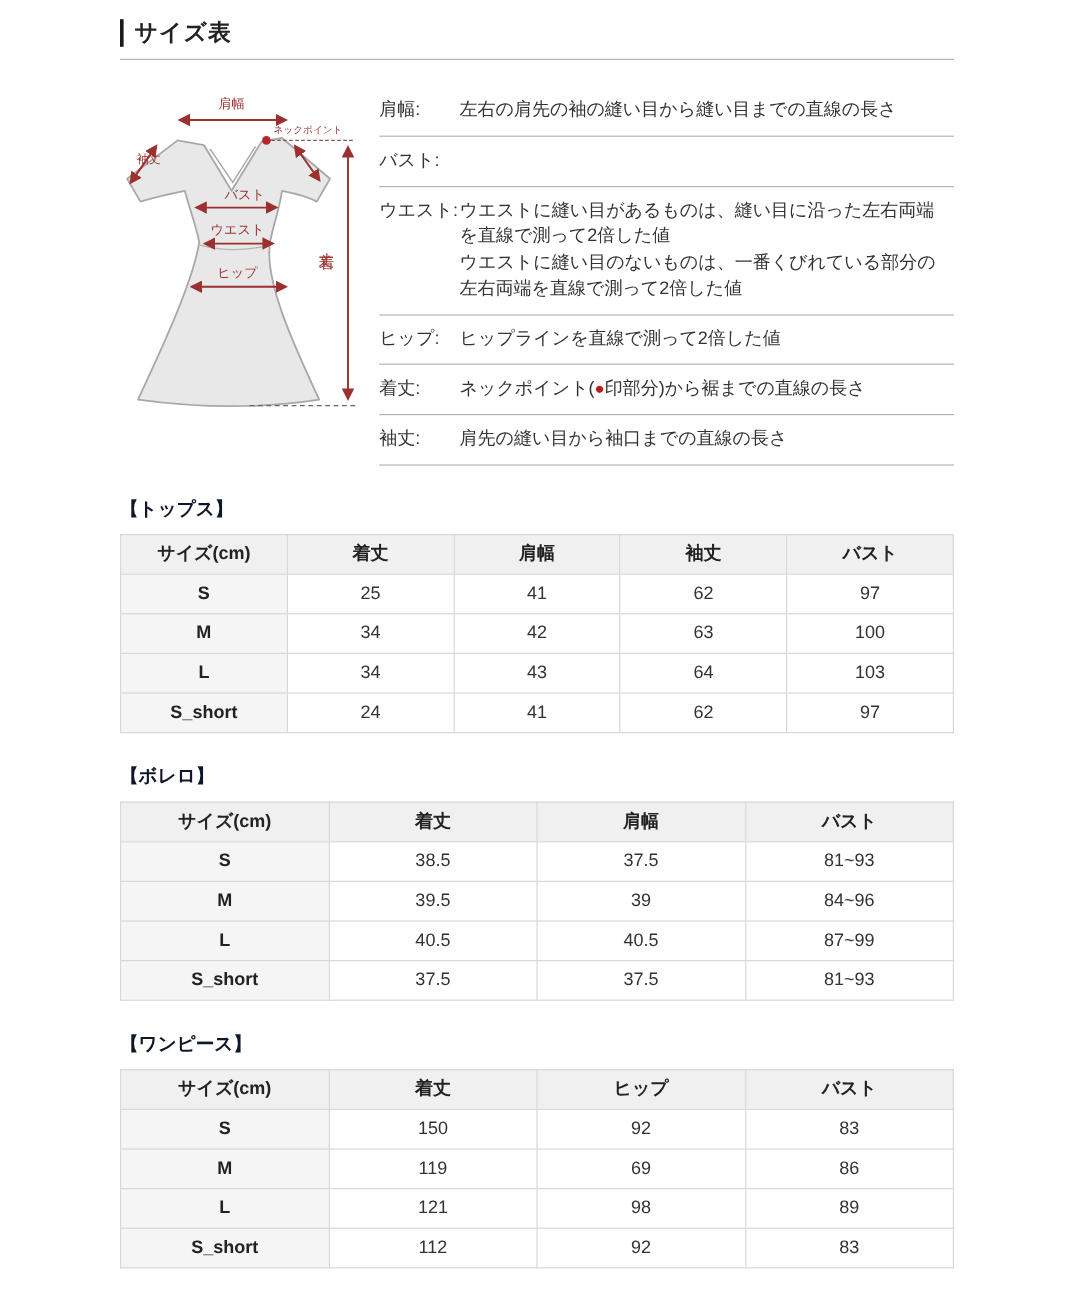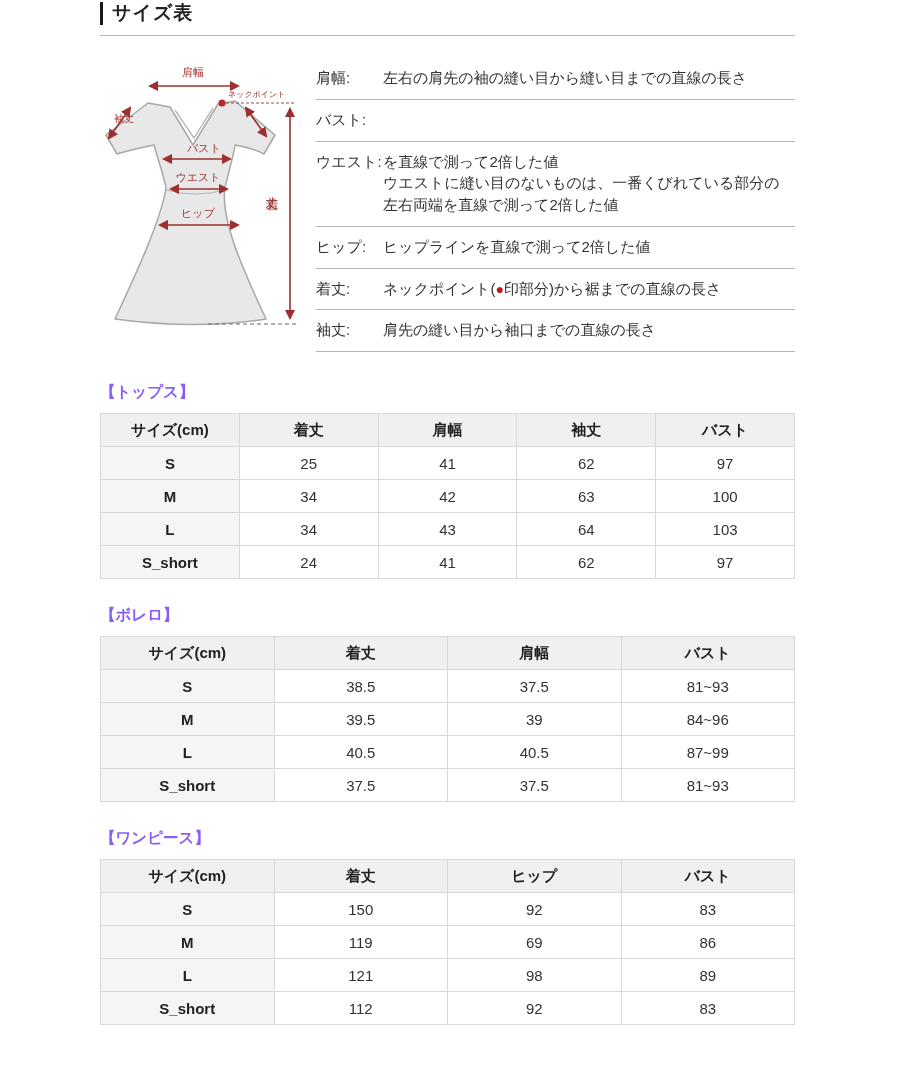--- a/index.html
+++ b/index.html
@@ -3,21 +3,21 @@
 <meta charset="utf-8">
 <style>
   * { box-sizing: border-box; margin: 0; padding: 0; }
   html, body { background: #ffffff; }
   body {
     width: 900px; height: 1080px;
     font-family: "Liberation Sans", sans-serif;
     color: #333;
     overflow: hidden;
   }
-  .content { width: 695px; margin-left: 100px; }
+  .content { width: 695px; margin-left: 100px; padding-top: 14px; }
 
   
   .title-row {
     display: flex; align-items: center;
     padding-bottom: 9px; border-bottom: 1px solid #b3b3b3;
   }
   .title-bar { width: 3px; height: 23px; background: #1a1a1a; margin-right: 9px; }
   .page-title { font-size: 19px; font-weight: 600; color: #222; letter-spacing: 1px; }
 
   
@@ -27,21 +27,21 @@
   .def-row {
     display: flex; padding: 9px 0 10px;
     border-bottom: 1px solid #b5b5b5; line-height: 1.45;
   }
   .def-term { flex: 0 0 67px; white-space: nowrap; }
   .def-desc { flex: 1; }
   .red-dot { color: #c1171c; font-size: 14px; }
 
   
   .section { margin-top: 26px; }
-  .section-title { font-size: 15.5px; font-weight: 700; color: #8b5cf6; margin-bottom: 10px; }
+  .section-title { font-size: 15.5px; font-weight: 700; color: #0f172a; margin-bottom: 10px; }
   table.size-table {
     width: 100%; border-collapse: collapse; table-layout: fixed;
     font-size: 15px;
   }
   .size-table th, .size-table td {
     border: 1px solid #d8d8d8; height: 33px;
     text-align: center; vertical-align: middle; padding: 0 4px;
   }
   .size-table thead th { background: #f0f0f0; font-weight: 700; color: #222; }
   .size-table tbody th { background: #f5f5f5; font-weight: 700; color: #222; }
@@ -113,20 +113,21 @@
       <div class="def-row">
         <span class="def-term">肩幅:</span>
         <span class="def-desc">左右の肩先の袖の縫い目から縫い目までの直線の長さ</span>
       </div>
       <div class="def-row">
         <span class="def-term">バスト:</span>
       </div>
       <div class="def-row">
         <span class="def-term">ウエスト:</span>
         <span class="def-desc">
+          <div>ウエストに縫い目があるものは、縫い目に沿った左右両端</div>
           <div>を直線で測って2倍した値</div>
           <div>ウエストに縫い目のないものは、一番くびれている部分の</div>
           <div>左右両端を直線で測って2倍した値</div>
         </span>
       </div>
       <div class="def-row">
         <span class="def-term">ヒップ:</span>
         <span class="def-desc">ヒップラインを直線で測って2倍した値</span>
       </div>
       <div class="def-row">

